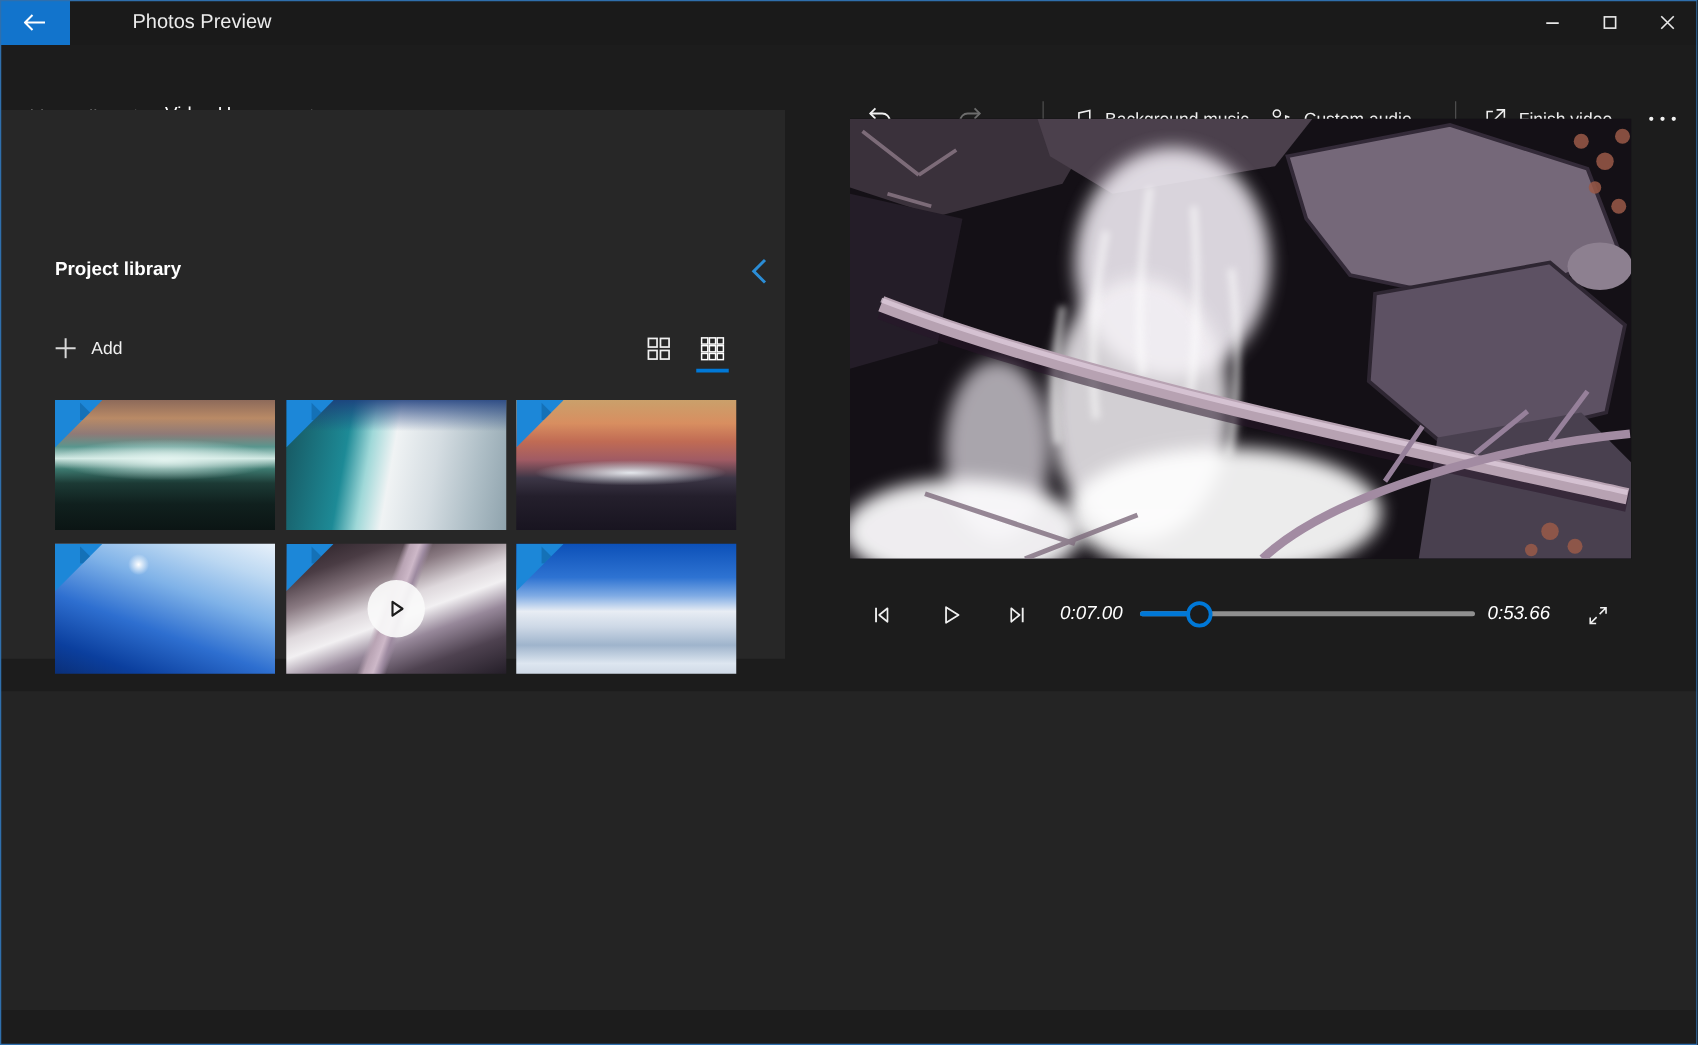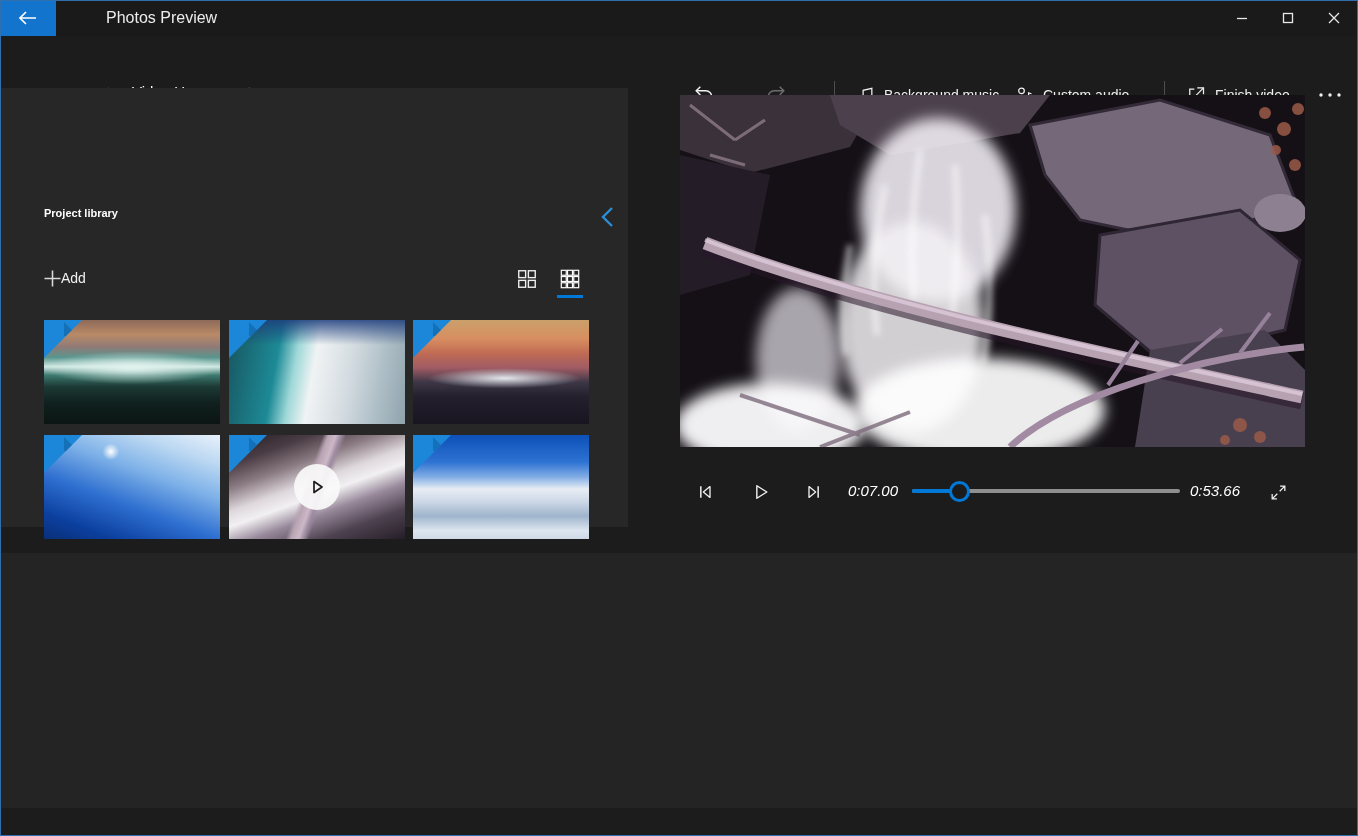--- a/index.html
+++ b/index.html
@@ -27,23 +27,23 @@
   .crumb-sep { position:absolute; left:106px; top:51px; color:#6f6f6f; }
   .crumb-project { position:absolute; left:132px; top:47px; font-size:15px; color:#ffffff; font-weight:500; }
   .crumb-underline { position:absolute; left:132px; top:71px; width:72px; height:2px; background:#0078d7; }
   .icon-btn { display:flex; align-items:center; justify-content:center; cursor:pointer; color:#f0f0f0; }
   .tool-lbl-btn { position:absolute; top:42px; height:34px; display:flex; align-items:center; gap:9px;
                   font-size:14px; color:#f0f0f0; cursor:pointer; white-space:nowrap; }
   .vsep { position:absolute; top:45px; width:1px; height:26px; background:#4d4d4d; }
 
   
   .library-panel { position:absolute; left:0; top:88px; width:628px; height:439px; background:#272727; }
-  .lib-title { position:absolute; left:44px; top:119px; font-size:11px; font-weight:bold; color:#fff; }
+  .lib-title { position:absolute; left:44px; top:119px; font-size:15px; font-weight:bold; color:#fff; }
   .collapse-btn { position:absolute; left:592px; top:114px; width:30px; height:30px; }
-  .add-btn { position:absolute; left:44px; top:176px; height:28px; display:flex; align-items:center; 
+  .add-btn { position:absolute; left:44px; top:176px; height:28px; display:flex; align-items:center; gap:12px;
              font-size:14px; color:#f0f0f0; cursor:pointer; }
   .view-btn { position:absolute; top:177px; width:28px; height:28px; }
   .view-underline { position:absolute; left:557px; top:207px; width:26px; height:3px; background:#0078d7; }
 
   .thumb { position:absolute; width:176px; height:104px; background-color:#444; overflow:hidden; cursor:pointer; }
   .corner-flag { position:absolute; left:0; top:0; width:38px; height:38px;
                  background:#1c87d8; clip-path:polygon(0 0,100% 0,0 100%); }
   .corner-flag:after { content:""; position:absolute; left:20px; top:2px; width:14px; height:14px;
                  background:#0f5e9c; clip-path:polygon(0 0,100% 100%,0 100%); opacity:.55; }
   .play-overlay { position:absolute; left:50%; top:50%; width:46px; height:46px; margin:-23px 0 0 -23px;

